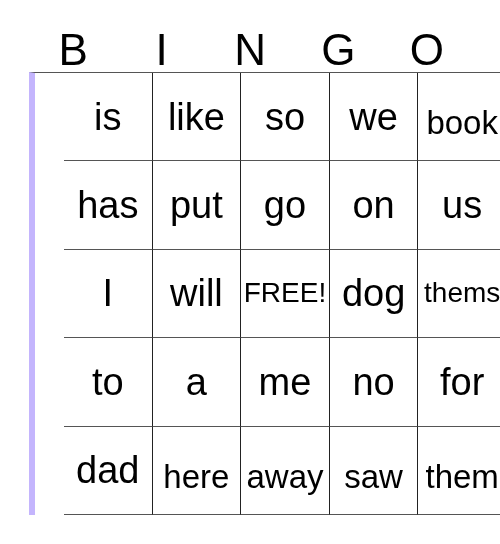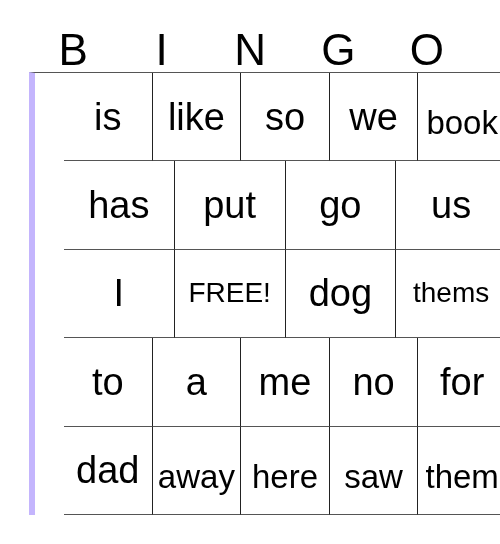--- a/index.html
+++ b/index.html
@@ -120,26 +120,32 @@
         <div class="cell">
           <span class="cell-text">has</span>
         </div>
         <div class="cell">
           <span class="cell-text">put</span>
         </div>
         <div class="cell">
           <span class="cell-text">go</span>
         </div>
         <div class="cell">
+          <span class="cell-text">on</span>
+        </div>
+        <div class="cell">
           <span class="cell-text">us</span>
         </div>
       </div>
       <div class="grid-row">
         <div class="cell">
           <span class="cell-text">I</span>
+        </div>
+        <div class="cell">
+          <span class="cell-text">will</span>
         </div>
         <div class="cell">
           <span class="cell-text fit-sm">FREE!</span>
         </div>
         <div class="cell">
           <span class="cell-text">dog</span>
         </div>
         <div class="cell">
           <span class="cell-text fit-sm">thems</span>
         </div>
@@ -159,24 +165,24 @@
         </div>
         <div class="cell">
           <span class="cell-text">for</span>
         </div>
       </div>
       <div class="grid-row">
         <div class="cell">
           <span class="cell-text">dad</span>
         </div>
         <div class="cell">
-          <span class="cell-text fit-md">away</span>
+          <span class="cell-text fit-md">here</span>
         </div>
         <div class="cell">
-          <span class="cell-text fit-md">here</span>
+          <span class="cell-text fit-md">away</span>
         </div>
         <div class="cell">
           <span class="cell-text fit-md">saw</span>
         </div>
         <div class="cell">
           <span class="cell-text fit-md">them</span>
         </div>
       </div>
     </div>
 

